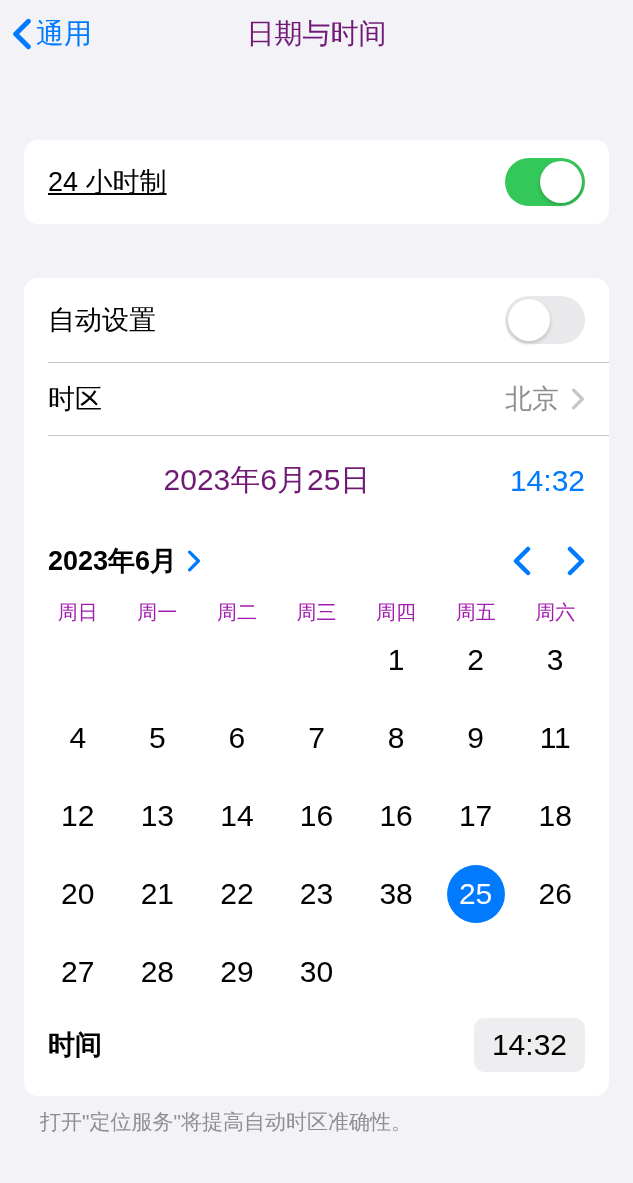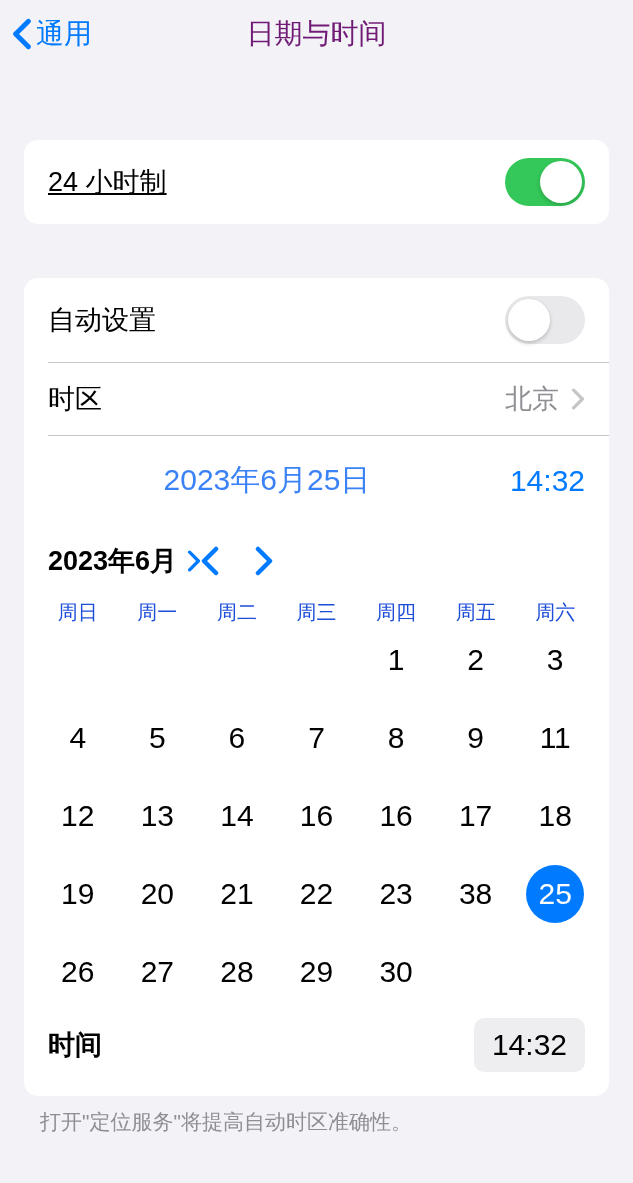--- a/index.html
+++ b/index.html
@@ -113,33 +113,33 @@
     .date-time-row {
       display: flex;
       align-items: center;
       justify-content: space-between;
       padding: 24px 24px 18px 24px;
     }
     .date-display {
       flex: 1;
       text-align: center;
       font-size: 30px;
-      color: #3b82f6;
+      color: #701a75;
       cursor: pointer;
     }
     .time-display {
       font-size: 30px;
       color: #007aff;
       cursor: pointer;
       padding-left: 24px;
     }
     .calendar-header {
       display: flex;
       align-items: center;
-      justify-content: flex-start;
+      justify-content: space-between;
       padding: 24px 24px 12px 24px;
     }
     .month-selector {
       display: flex;
       align-items: center;
       cursor: pointer;
     }
     .month-label {
       font-size: 27px;
       font-weight: 600;
@@ -160,21 +160,21 @@
       cursor: pointer;
     }
     .weekday-row {
       display: grid;
       grid-template-columns: repeat(7, 1fr);
       padding: 8px 14px 4px 14px;
     }
     .weekday {
       text-align: center;
       font-size: 20px;
-      color: #1d4ed8;
+      color: #a21caf;
       font-weight: 500;
     }
     .calendar-grid {
       display: grid;
       grid-template-columns: repeat(7, 1fr);
       padding: 0 14px 8px 14px;
       row-gap: 18px;
     }
     .day-cell {
       height: 60px;
@@ -353,23 +353,20 @@
       <div class="day-cell">
         <span>16</span>
       </div>
       <div class="day-cell">
         <span>17</span>
       </div>
       <div class="day-cell">
         <span>18</span>
       </div>
       <div class="day-cell">
-        <span>19</span>
-      </div>
-      <div class="day-cell">
         <span>20</span>
       </div>
       <div class="day-cell">
         <span>21</span>
       </div>
       <div class="day-cell">
         <span>22</span>
       </div>
       <div class="day-cell">
         <span>23</span>

